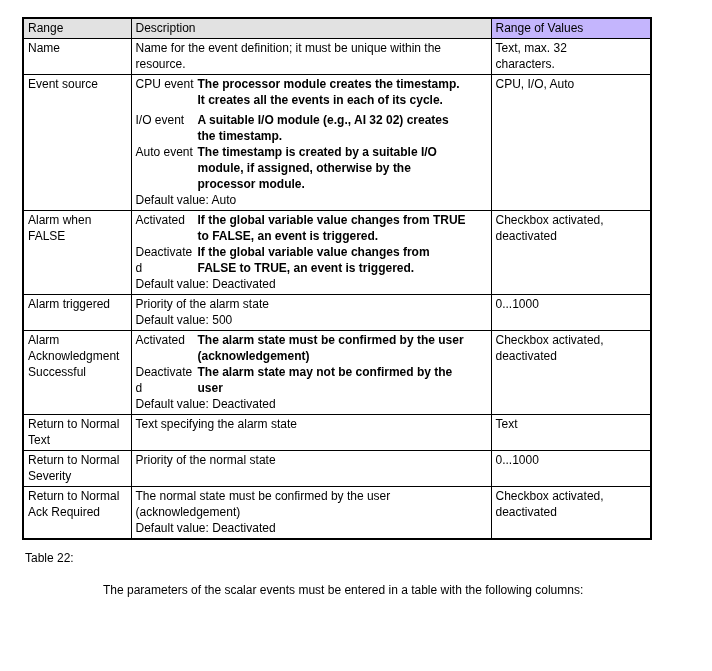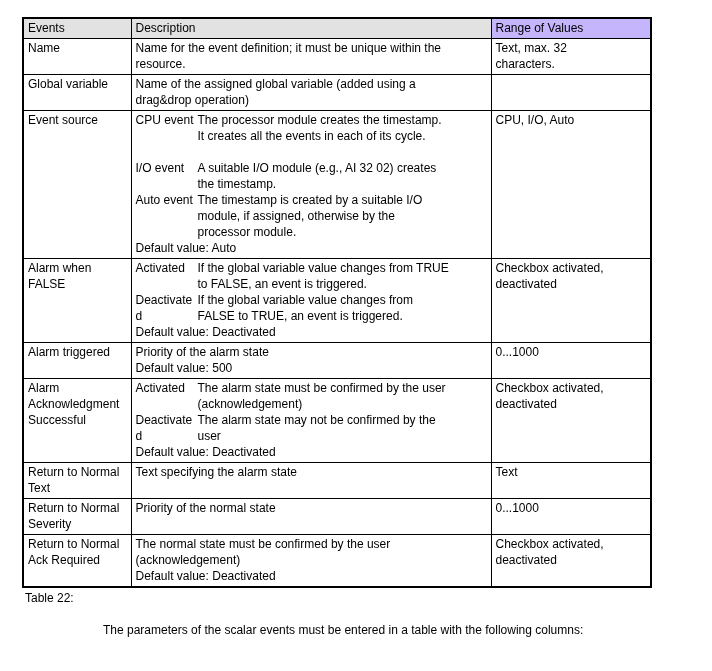--- a/index.html
+++ b/index.html
@@ -42,25 +42,26 @@
   .pre { white-space: pre-line; }
   .part { display: flex; }
   .part-label {
     flex: 0 0 62px;
     width: 62px;
     white-space: pre-line;
   }
   .part-text {
     flex: 1;
     white-space: pre-line;
+    font-weight: bold;
   }
-  .gap-below { margin-bottom: 16px; }
+  .gap-below { margin-bottom: 4px; }
   .caption {
     display: flex;
-    margin-top: 2px;
+    margin-top: 10px;
     margin-left: 3px;
     gap: 48px;
   }
   .caption-label { flex: 0 0 70px; }
   .footer-para {
     margin-top: 16px;
     margin-left: 81px;
   }
 </style>
 </head>
@@ -69,38 +70,32 @@
 <div class="page">
 
   <table class="doc-table">
     <colgroup>
       <col class="c1">
         <col class="c2">
         <col class="c3">
     </colgroup>
     <thead>
       <tr>
-        <th style="background: rgb(226, 226, 226);">Events</th>
+        <th style="background: rgb(226, 226, 226);">Range</th>
         <th style="background: rgb(226, 226, 226);">Description</th>
         <th style="background: #c4b5fd;">Range of Values</th>
       </tr>
     </thead>
     <tbody>
       <tr>
         <td class="pre">Name</td>
         <td class="pre">Name for the event definition; it must be unique within the
 resource.</td>
         <td class="pre">Text, max. 32
 characters.</td>
-      </tr>
-      <tr>
-        <td class="pre">Global variable</td>
-        <td class="pre">Name of the assigned global variable (added using a
-drag&amp;drop operation)</td>
-        <td class="pre"></td>
       </tr>
       <tr>
         <td class="pre">Event source</td>
         <td>
           <div class="part gap-below">
             <div class="part-label">CPU event</div>
             <div class="part-text">The processor module creates the timestamp.
 It creates all the events in each of its cycle.</div>
           </div>
           <div class="part">

